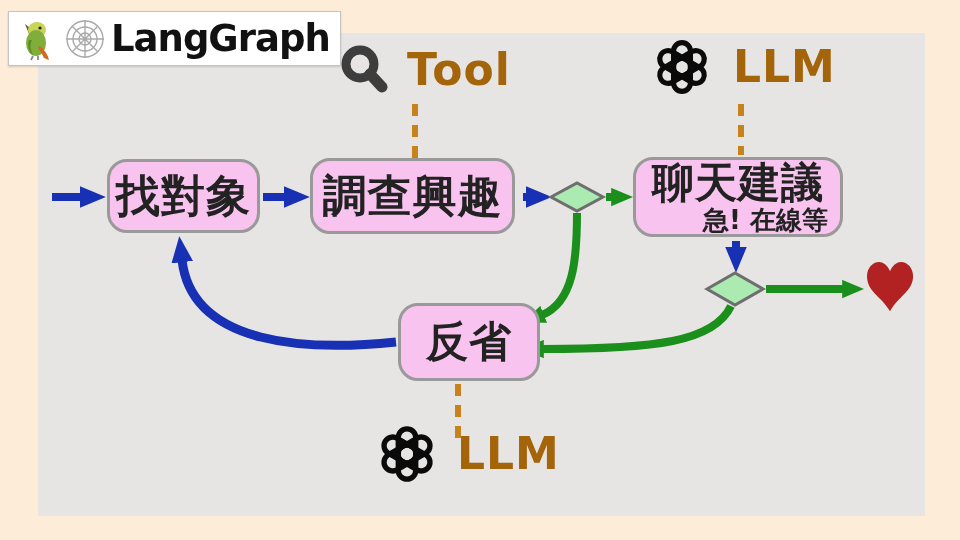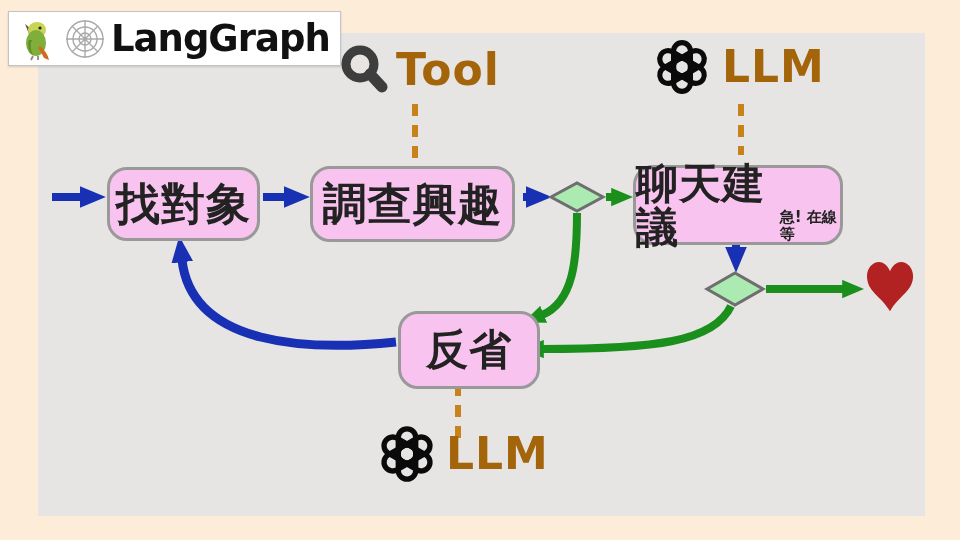--- a/index.html
+++ b/index.html
@@ -16,36 +16,36 @@
   .overlay{position:absolute;left:0;top:0;width:960px;height:540px;z-index:2;pointer-events:none;}
   .logo-box{
     position:absolute;left:8px;top:11px;height:53px;z-index:4;
     background:#ffffff;border:1px solid #c4c4c4;box-shadow:0 1px 2px rgba(0,0,0,.15);
     display:flex;align-items:center;padding:0 10px 0 6px;gap:3px;
   }
   .logo-text{font-size:37px;font-weight:600;color:var(--logo-text,#111);letter-spacing:-1px;line-height:1;}
   .annotation{position:absolute;display:flex;align-items:center;z-index:3;}
   .annotation .ann-text{
     font-weight:700;color:var(--annotation-text,#a3640a);
-    font-size:44px;line-height:1;letter-spacing:1px;
+    font-size:44px;line-height:1;letter-spacing:1px;margin-left:11px;
   }
   .node{
     position:absolute;z-index:3;box-sizing:border-box;
     background:var(--node-fill,#f8c4ef);
     border:3px solid var(--node-border,#999);
     border-radius:20px;
     display:flex;align-items:center;justify-content:center;
-    color:var(--node-text,#222);font-weight:700;margin-top:8px;
+    color:var(--node-text,#222);font-weight:700;
   }
   .node .node-label{font-size:44px;line-height:1.05;letter-spacing:1px;}
-  .node-chat{flex-direction:row;justify-content:center;align-items:center;padding-top:2px;}
+  .node-chat{flex-direction:column;justify-content:center;align-items:center;padding-top:2px;}
   .node-chat .node-label{font-size:42px;}
   .node-chat .node-sublabel{
-    font-size:15px;font-weight:700;align-self:flex-end;
-    margin-top:1px;line-height:1.1;
+    font-size:26px;font-weight:700;align-self:flex-end;
+    padding-right:12px;margin-top:1px;line-height:1.1;
   }
   .node-reflect .node-label{font-size:42px;}
 </style>
 </head>
 <body>
 
 <div class="slide">
 
   <div class="canvas"></div>
 

